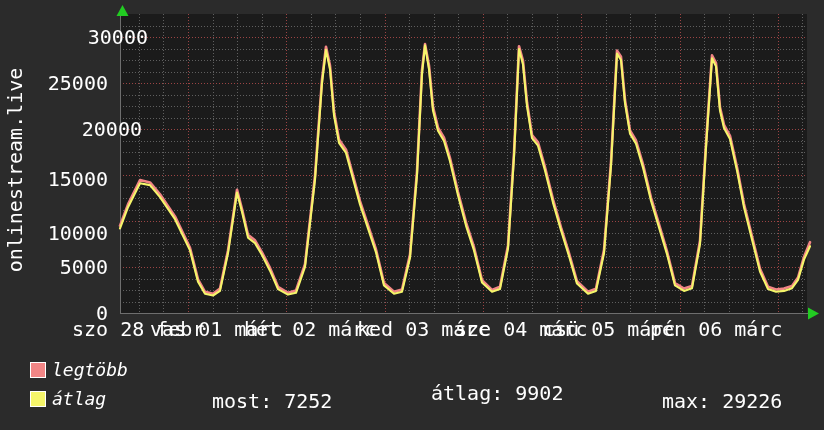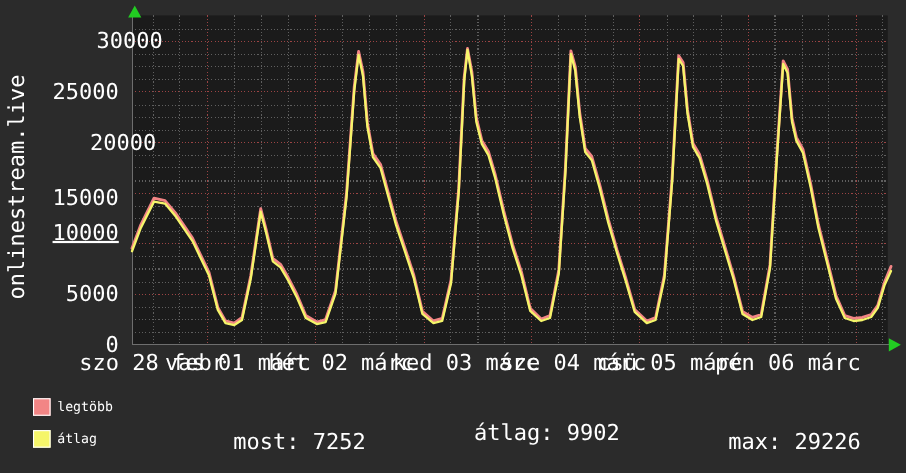--- a/index.html
+++ b/index.html
@@ -22,22 +22,23 @@
   .xtick{
     position:absolute;top:318px;font-size:20px;height:22px;line-height:22px;
     white-space:pre;
   }
   .legend-row{position:absolute;left:30px;height:17px;}
   .swatch{
     position:absolute;left:0;top:0;width:14px;height:14px;
     border:1px solid #ffffff;
   }
   .legend-label{
-    position:absolute;left:22px;top:-3px;font-size:12px;line-height:22px;
+    position:absolute;left:22px;top:-3px;font-size:18px;line-height:22px;
     white-space:pre;
+    font-style:italic;
   }
   .stat{
     position:absolute;font-size:20px;line-height:22px;white-space:pre;
   }
 </style>
 </head>
 <body>
 
 <div class="canvas">
 
@@ -111,21 +112,21 @@
     <polyline id="line-avg" fill="none" stroke-width="2.1" stroke-linejoin="round" stroke-linecap="round" points="120,228.4 128,207.2 140,183.3 150,185.1 160,197.1 175,219.2 190,250.4 198,281.7 205,293.7 213,295.5 220,290.9 228,253.2 237,192.5 242,211.8 248,237.6 255,243.1 262,255.0 270,270.7 278,289.1 288,294.6 296,292.8 305,267.0 315,179.6 322,83.0 326,49.9 330,69.2 334,115.2 339,142.8 346,152.9 352,175.0 360,204.4 368,228.4 376,252.3 384,285.4 394,293.7 402,291.8 410,257.8 417,175.0 422,73.8 425,45.3 429,69.2 433,110.6 438,130.8 444,141.0 450,161.2 458,195.2 466,225.6 474,250.4 482,282.6 492,291.8 500,289.1 508,248.6 514,156.6 519,49.0 523,64.6 527,106.0 532,138.2 538,145.6 545,170.4 553,202.6 561,230.2 569,256.0 577,283.6 588,293.7 596,290.9 604,253.2 611,165.8 617,53.6 621,60.0 625,103.2 630,133.6 636,143.7 643,167.6 651,200.8 659,227.4 667,254.1 675,285.4 684,290.9 692,288.2 700,244.0 706,147.4 712,58.2 716,66.4 720,110.6 724,128.1 730,139.1 737,170.4 744,207.2 752,239.4 760,271.6 768,289.1 776,291.8 784,290.9 792,288.2 798,279.9 804,259.6 810,246.3" stroke="#f5f56a"></polyline>
     <polygon id="arrow-up" points="122.5,5 116.5,16 128.5,16" fill="#22cc22"></polygon>
     <polygon id="arrow-right" points="819,313.5 808,307.5 808,319.5" fill="#22cc22"></polygon>
   </svg>
 
   <div id="yticks">
       <div class="ytick" style="left: 0px; top: 26px; padding-left: 40px;">30000</div>
       <div class="ytick" style="left: 0px; top: 72px;">25000</div>
       <div class="ytick" style="left: 0px; top: 118px; padding-left: 34px;">20000</div>
       <div class="ytick" style="left: 0px; top: 168px;">15000</div>
-      <div class="ytick" style="left: 0px; top: 200px; text-decoration: underline;">10000</div>
+      <div class="ytick" style="left: 0px; top: 222px;">10000</div>
       <div class="ytick" style="left: 0px; top: 256px;">5000</div>
       <div class="ytick" style="left: 0px; top: 302px;">0</div>
     </div>
   <div id="xticks">
       <div class="xtick" style="left: 72px;">szo 28 febr</div>
       <div class="xtick" style="left: 150px;">vas 01 márc</div>
       <div class="xtick" style="left: 244px;">hét 02 márc</div>
       <div class="xtick" style="left: 357px; text-align: right;">ked 03 márc</div>
       <div class="xtick" style="left: 455px;">sze 04 márc</div>
       <div class="xtick" style="left: 543px;">csü 05 márc</div>

